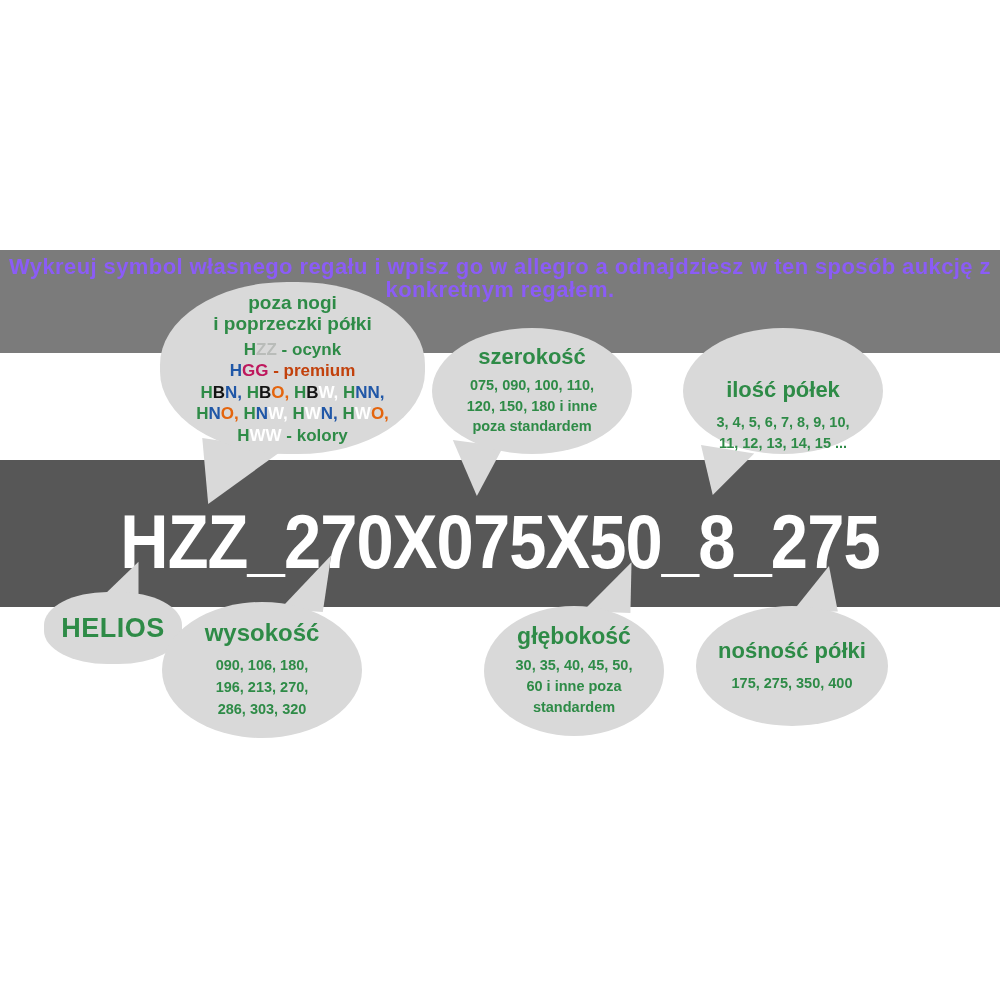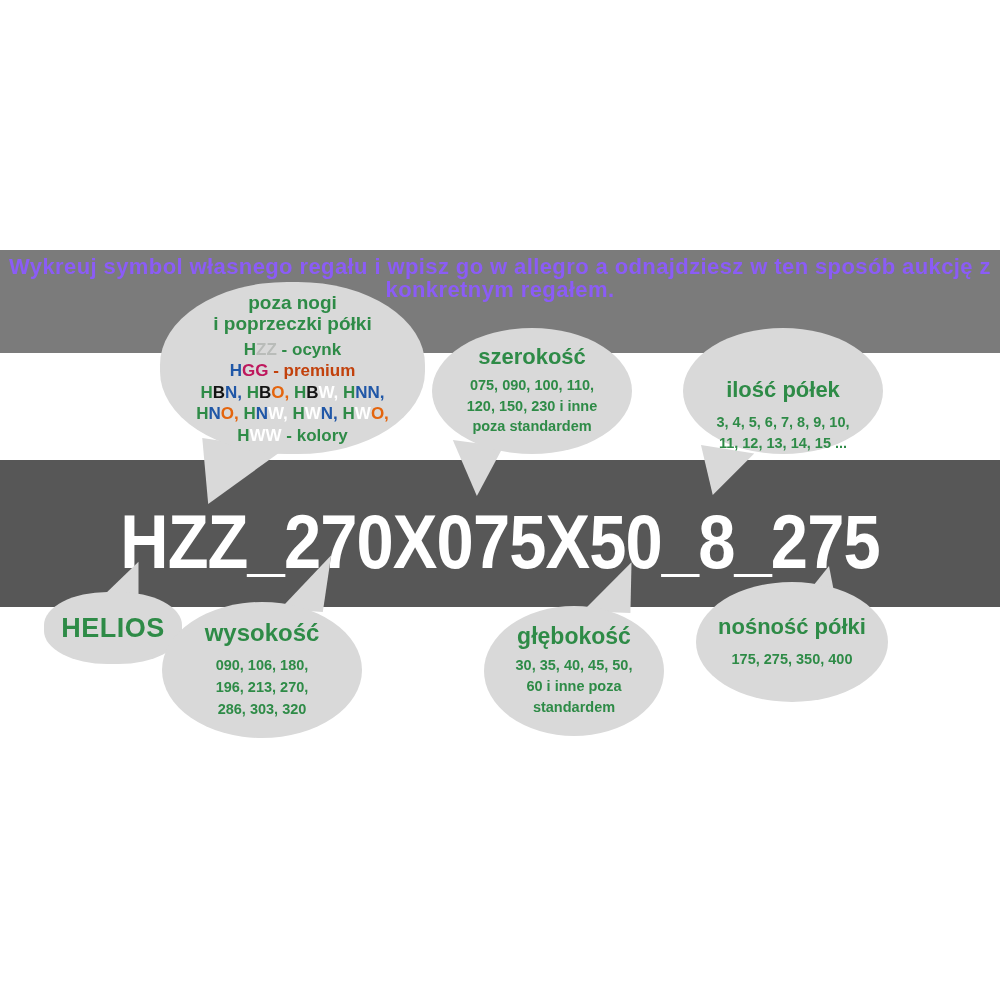--- a/index.html
+++ b/index.html
@@ -61,21 +61,21 @@
             clip-path:polygon(95% 2%,4% 95%,80% 100%);}
 
   
   .bub-gleb{left:484px;top:606px;width:180px;height:130px;}
   .bub-gleb .b-title{font-size:23px;line-height:25px;}
   .bub-gleb .b-lines{font-size:14.5px;line-height:21px;margin-top:6px;}
   .tail-gleb{left:580px;top:560px;width:56px;height:54px;
              clip-path:polygon(92% 4%,5% 95%,90% 98%);}
 
   
-  .bub-nos{left:696px;top:582px;width:192px;height:120px;}
+  .bub-nos{left:696px;top:606px;width:192px;height:120px;}
   .bub-nos .b-title{font-size:22px;line-height:24px;}
   .bub-nos .b-lines{font-size:14.5px;line-height:21px;margin-top:10px;}
   .tail-nos{left:790px;top:564px;width:52px;height:50px;
             clip-path:polygon(75% 4%,5% 95%,92% 95%);}
 </style>
 </head>
 <body>
 
 <div class="canvas">
 
@@ -108,21 +108,21 @@
       <div><span style="color: rgb(46, 139, 71); white-space: pre;">H</span><span style="color: rgb(20, 20, 20); white-space: pre;">B</span><span style="color: rgb(32, 87, 167); white-space: pre;">N, </span><span style="color: rgb(46, 139, 71); white-space: pre;">H</span><span style="color: rgb(20, 20, 20); white-space: pre;">B</span><span style="color: rgb(228, 101, 14); white-space: pre;">O, </span><span style="color: rgb(46, 139, 71); white-space: pre;">H</span><span style="color: rgb(20, 20, 20); white-space: pre;">B</span><span style="color: rgb(255, 255, 255); white-space: pre;">W, </span><span style="color: rgb(46, 139, 71); white-space: pre;">H</span><span style="color: rgb(32, 87, 167); white-space: pre;">NN,</span></div>
       <div><span style="color: rgb(46, 139, 71); white-space: pre;">H</span><span style="color: rgb(32, 87, 167); white-space: pre;">N</span><span style="color: rgb(228, 101, 14); white-space: pre;">O, </span><span style="color: rgb(46, 139, 71); white-space: pre;">H</span><span style="color: rgb(32, 87, 167); white-space: pre;">N</span><span style="color: rgb(255, 255, 255); white-space: pre;">W, </span><span style="color: rgb(46, 139, 71); white-space: pre;">H</span><span style="color: rgb(255, 255, 255); white-space: pre;">W</span><span style="color: rgb(32, 87, 167); white-space: pre;">N, </span><span style="color: rgb(46, 139, 71); white-space: pre;">H</span><span style="color: rgb(255, 255, 255); white-space: pre;">W</span><span style="color: rgb(228, 101, 14); white-space: pre;">O,</span></div>
       <div><span style="color: rgb(46, 139, 71); white-space: pre;">H</span><span style="color: rgb(255, 255, 255); white-space: pre;">WW</span><span style="color: rgb(46, 139, 71); white-space: pre;"> - kolory</span></div>
     </div>
   </div>
 
   <div class="bubble bub-szer">
     <div class="b-title">szerokość</div>
     <div class="b-lines">
       <div>075, 090, 100, 110,</div>
-      <div>120, 150, 230  i inne</div>
+      <div>120, 150, 180  i inne</div>
       <div>poza standardem</div>
     </div>
   </div>
 
   <div class="bubble bub-ilosc">
     <div class="b-title">ilość półek</div>
     <div class="b-lines">
       <div>3, 4, 5, 6, 7, 8, 9, 10,</div>
       <div>11, 12, 13, 14, 15 ...</div>
     </div>

